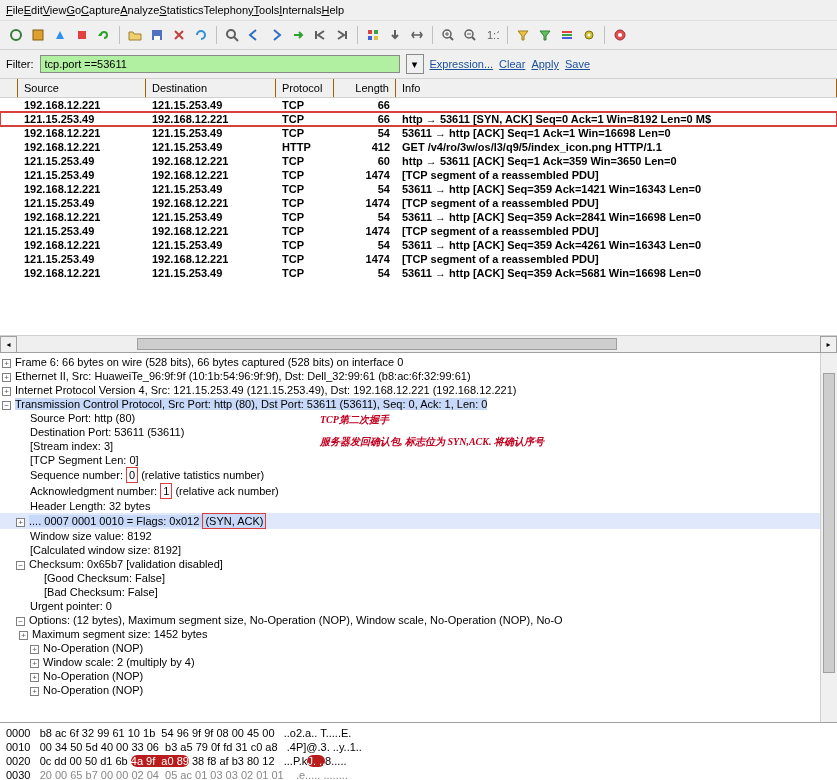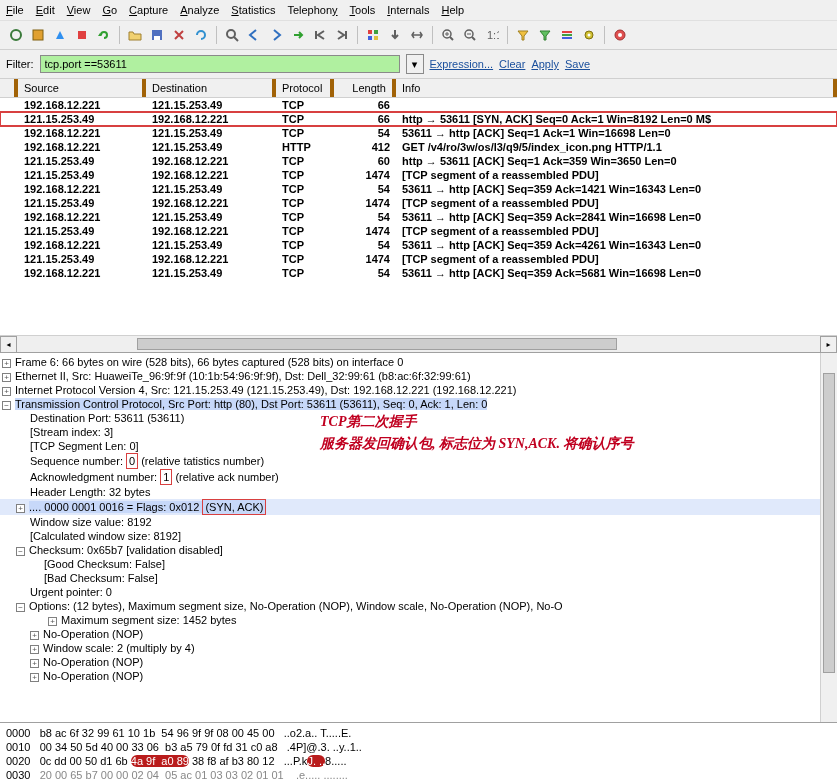--- a/index.html
+++ b/index.html
@@ -1,29 +1,29 @@
 <!DOCTYPE html>
 <html><head>
 <meta charset="utf-8">
 <style>
 * { margin: 0; padding: 0; box-sizing: border-box; font-family: "MS Shell Dlg 2", Tahoma, sans-serif; font-size: 11px; }
 body { background: #f0f0f0; width: 837px; height: 780px; overflow: hidden; }
-.menubar { background: #f0f0f0; padding: 4px 6px; display: flex; gap: 12px; border-bottom: 1px solid #e0e0e0; }
+.menubar { background: #f0f0f0; padding: 4px 6px; display: flex; border-bottom: 1px solid #e0e0e0; }
 .menubar span { cursor: default; }
 .menubar span u { text-decoration: underline; }
 .toolbar { background: #f0f0f0; padding: 4px 6px; display: flex; align-items: center; gap: 2px; border-bottom: 1px solid #d0d0d0; }
 .tbtn { width: 20px; height: 20px; display: inline-flex; align-items: center; justify-content: center; border: 1px solid transparent; }
 .sep { width: 1px; height: 18px; background: #c0c0c0; margin: 0 3px; }
 .filterbar { background: #f0f0f0; padding: 4px 6px; display: flex; align-items: center; gap: 6px; border-bottom: 1px solid #d0d0d0; }
 .filter-input { flex: 0 0 360px; background: #b0f0a0; border: 1px solid #8a8a8a; padding: 2px 4px; font-family: inherit; }
 .filter-combo { width: 18px; height: 20px; border: 1px solid #8a8a8a; display: inline-flex; align-items: center; justify-content: center; }
 .filterlink { color: #1a4f9c; text-decoration: underline; cursor: pointer; }
 .packet-list { background: #fff; font-family: "Lucida Console","Consolas",monospace; font-size: 11px; }
 .pl-header { display: flex; background: #f0f0f0; border-bottom: 1px solid #d0d0d0; }
-.pl-header div { padding: 3px 6px; border-right: 4px solid #a16207; }
+.pl-header div { padding: 3px 6px; border-right: 1px solid #a16207; }
 .pl-rows { height: 237px; overflow: hidden; position: relative; font-weight: bold; }
 .pl-row { display: flex; white-space: nowrap; line-height: 14px; }
 .pl-row > div { padding: 0 6px; overflow: hidden; text-overflow: clip; }
 .c-src { width: 128px; }
 .c-dst { width: 130px; }
 .c-proto { width: 58px; }
 .c-len { width: 62px; text-align: right; }
 .c-info { flex: 1; }
 .hdr-lead { width: 18px; }
 .row-sel { background: #fff; outline: 2px solid #d84040; outline-offset: -1px; }
@@ -31,21 +31,21 @@
 .scroll-track-h { flex: 1; background: #efefef; height: 100%; position: relative; margin: 0 17px; }
 .scroll-thumb-h { position: absolute; top: 2px; bottom: 2px; left: 120px; width: 480px; background: #cdcdcd; border: 1px solid #a0a0a0; }
 .sb-btn { position: absolute; top: 0; width: 17px; height: 17px; background: #f0f0f0; border: 1px solid #a0a0a0; display: flex; align-items: center; justify-content: center; font-size: 8px; }
 .tree { background: #fff; font-family: "Lucida Console","Consolas",monospace; font-size: 11px; padding: 2px 0; border-top: 1px solid #a0a0a0; height: 370px; overflow: hidden; position: relative; }
 .tree .node { white-space: nowrap; line-height: 14px; padding-left: 2px; }
 .tree .box { display: inline-block; width: 9px; height: 9px; border: 1px solid #808080; text-align: center; line-height: 7px; font-size: 8px; margin-right: 4px; color: #555; background: #fff; position: relative; top: 0px; }
 .tree .sel { background: #c7d8f9; display: inline; }
 .tree .sel-red { background: #c7d8f9; }
 .tree .redbox { border: 1px solid #d84040; padding: 0 2px; display: inline-block; }
 .tree .hl-line { background: #e0e9fb; }
-.ann { position: absolute; color: #c00020; font-family: SimSun,"Microsoft YaHei",serif; font-size: 14px; font-style: italic; font-weight: bold; }
+.ann { position: absolute; color: #c00020; font-family: SimSun,"Microsoft YaHei",serif; font-size: 10px; font-style: italic; font-weight: bold; }
 .hexpane { background: #fff; font-family: "Lucida Console","Consolas",monospace; font-size: 11px; border-top: 1px solid #a0a0a0; padding: 3px 6px; line-height: 14px; }
 .hex-sel { background: #b91c1c; color: #fff; border-radius: 6px; }
 .hexpane .row { white-space: pre; }
 .tree-scroll { position: absolute; right: 0; top: 0; bottom: 0; width: 17px; background: #f0f0f0; border-left: 1px solid #d0d0d0; }
 .tree-scroll .thumb { position: absolute; left: 2px; right: 2px; top: 20px; height: 300px; background: #cdcdcd; border: 1px solid #a0a0a0; }
 </style>
 </head>
 <body>
 
 <div class="menubar">
@@ -347,35 +347,36 @@
       </div>
     <span class="sb-btn" style="right:0">▸</span>
   </div>
 </div>
 
 <div class="tree">
   <div class="node"><span class="box">+</span><span>Frame 6: 66 bytes on wire (528 bits), 66 bytes captured (528 bits) on interface 0</span></div>
   <div class="node"><span class="box">+</span><span>Ethernet II, Src: HuaweiTe_96:9f:9f (10:1b:54:96:9f:9f), Dst: Dell_32:99:61 (b8:ac:6f:32:99:61)</span></div>
   <div class="node"><span class="box">+</span><span>Internet Protocol Version 4, Src: 121.15.253.49 (121.15.253.49), Dst: 192.168.12.221 (192.168.12.221)</span></div>
   <div class="node"><span class="box">−</span><span class="sel">Transmission Control Protocol, Src Port: http (80), Dst Port: 53611 (53611), Seq: 0, Ack: 1, Len: 0</span></div>
+  <div class="node" style="padding-left:30px"><span>Source Port: http (80)</span></div>
   <div class="node" style="padding-left:30px"><span>Destination Port: 53611 (53611)</span></div>
   <div class="node" style="padding-left:30px"><span>[Stream index: 3]</span></div>
   <div class="node" style="padding-left:30px"><span>[TCP Segment Len: 0]</span></div>
   <div class="node" style="padding-left:30px"><span>Sequence number: </span><span class="redbox">0</span><span>   (relative tatistics number)</span></div>
   <div class="node" style="padding-left:30px"><span>Acknowledgment number: </span><span class="redbox">1</span><span>   (relative ack number)</span></div>
   <div class="node" style="padding-left:30px"><span>Header Length: 32 bytes</span></div>
-  <div class="node hl-line" style="padding-left:16px"><span class="box">+</span><span class="sel-red">.... 0000 0001 0016 = Flags: 0x012 </span><span class="redbox sel-red">(SYN, ACK)</span></div>
+  <div class="node hl-line" style="padding-left:16px"><span class="box">+</span><span class="sel-red">.... 0007 0001 0010 = Flags: 0x012 </span><span class="redbox sel-red">(SYN, ACK)</span></div>
   <div class="node" style="padding-left:30px"><span>Window size value: 8192</span></div>
   <div class="node" style="padding-left:30px"><span>[Calculated window size: 8192]</span></div>
   <div class="node" style="padding-left:16px"><span class="box">−</span><span>Checksum: 0x65b7 [validation disabled]</span></div>
   <div class="node" style="padding-left:44px"><span>[Good Checksum: False]</span></div>
   <div class="node" style="padding-left:44px"><span>[Bad Checksum: False]</span></div>
   <div class="node" style="padding-left:30px"><span>Urgent pointer: 0</span></div>
   <div class="node" style="padding-left:16px"><span class="box">−</span><span>Options: (12 bytes), Maximum segment size, No-Operation (NOP), Window scale, No-Operation (NOP), No-O</span></div>
-  <div class="node" style="padding-left:48px"><span class="box">+</span><span>Maximum segment size: 1452 bytes</span></div>
+  <div class="node" style="padding-left:19px"><span class="box">+</span><span>Maximum segment size: 1452 bytes</span></div>
   <div class="node" style="padding-left:30px"><span class="box">+</span><span>No-Operation (NOP)</span></div>
   <div class="node" style="padding-left:30px"><span class="box">+</span><span>Window scale: 2 (multiply by 4)</span></div>
   <div class="node" style="padding-left:30px"><span class="box">+</span><span>No-Operation (NOP)</span></div>
   <div class="node" style="padding-left:30px"><span class="box">+</span><span>No-Operation (NOP)</span></div>
 
   <div class="ann" style="left:320px; top:60px;">TCP第二次握手</div>
   <div class="ann" style="left:320px; top:82px;">服务器发回确认包, 标志位为 SYN,ACK. 将确认序号</div>
 
   <div class="tree-scroll">
       <div class="thumb"></div>

